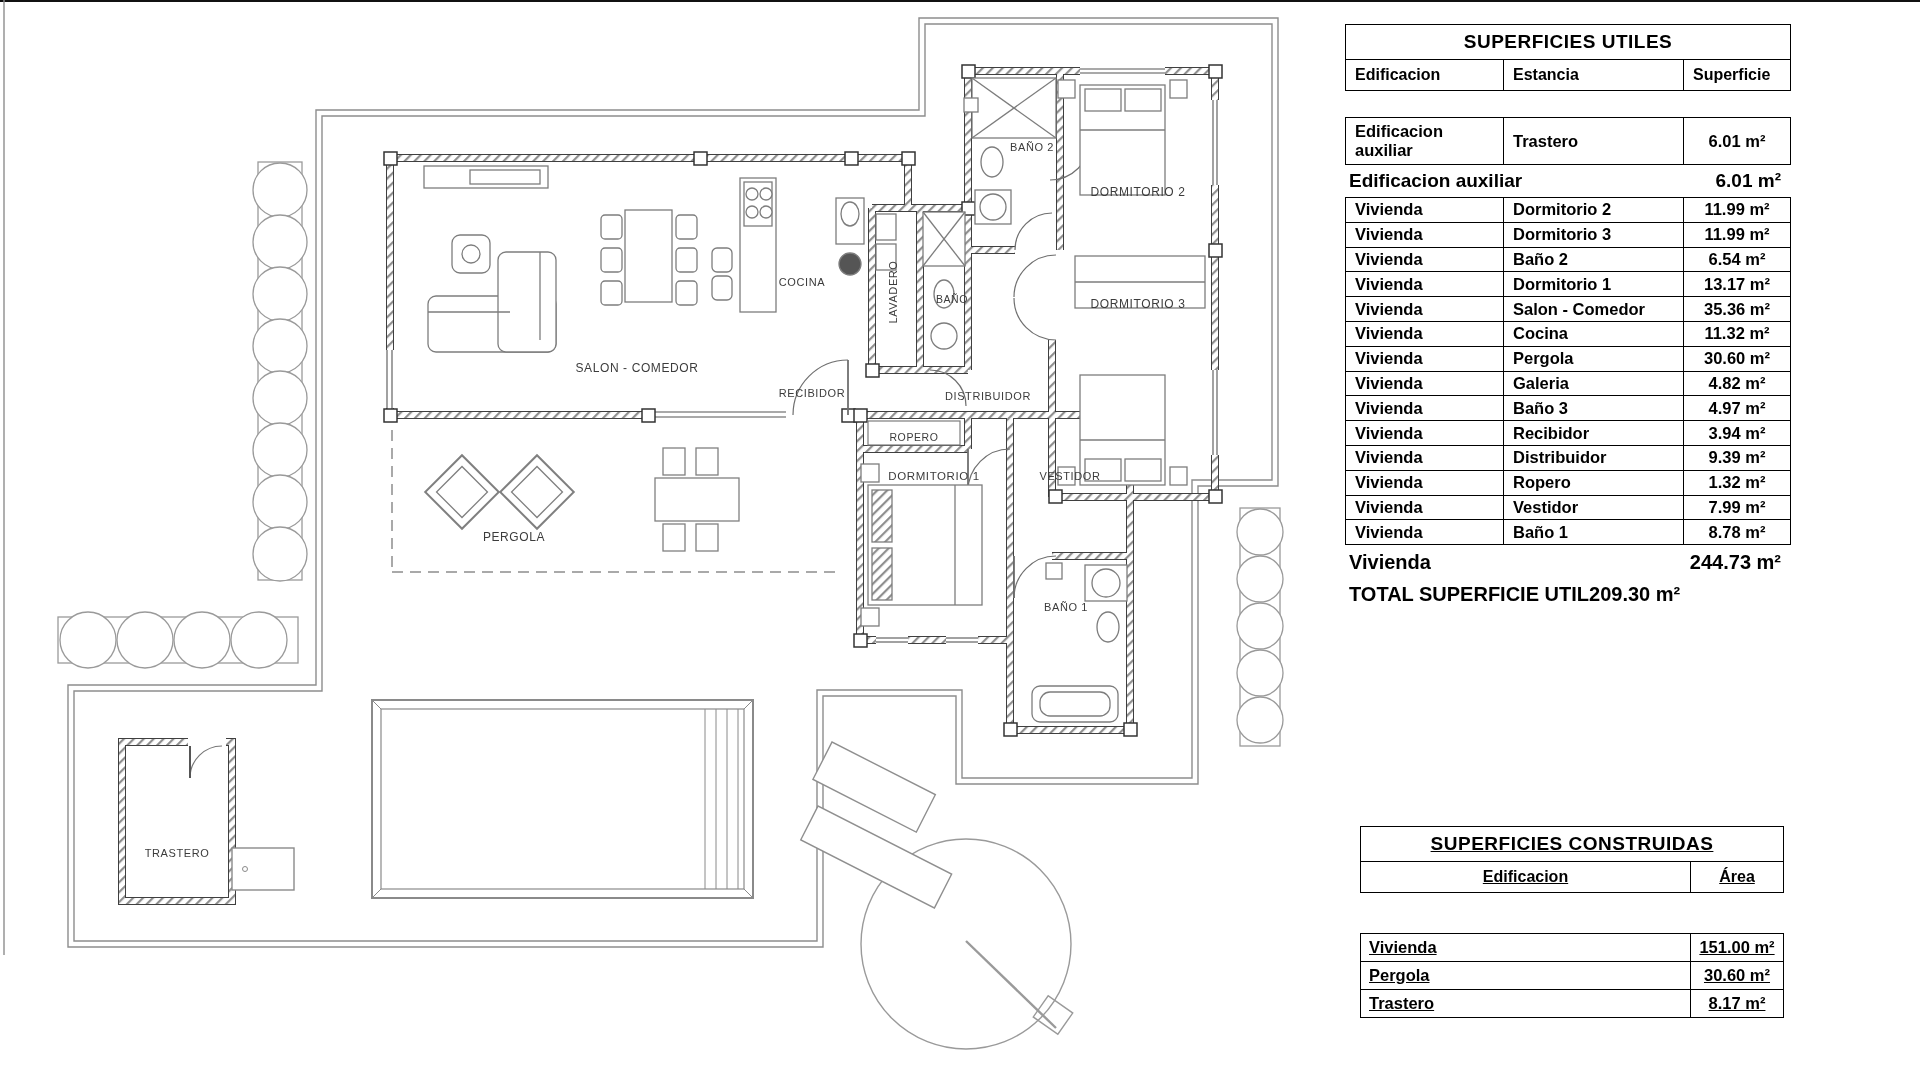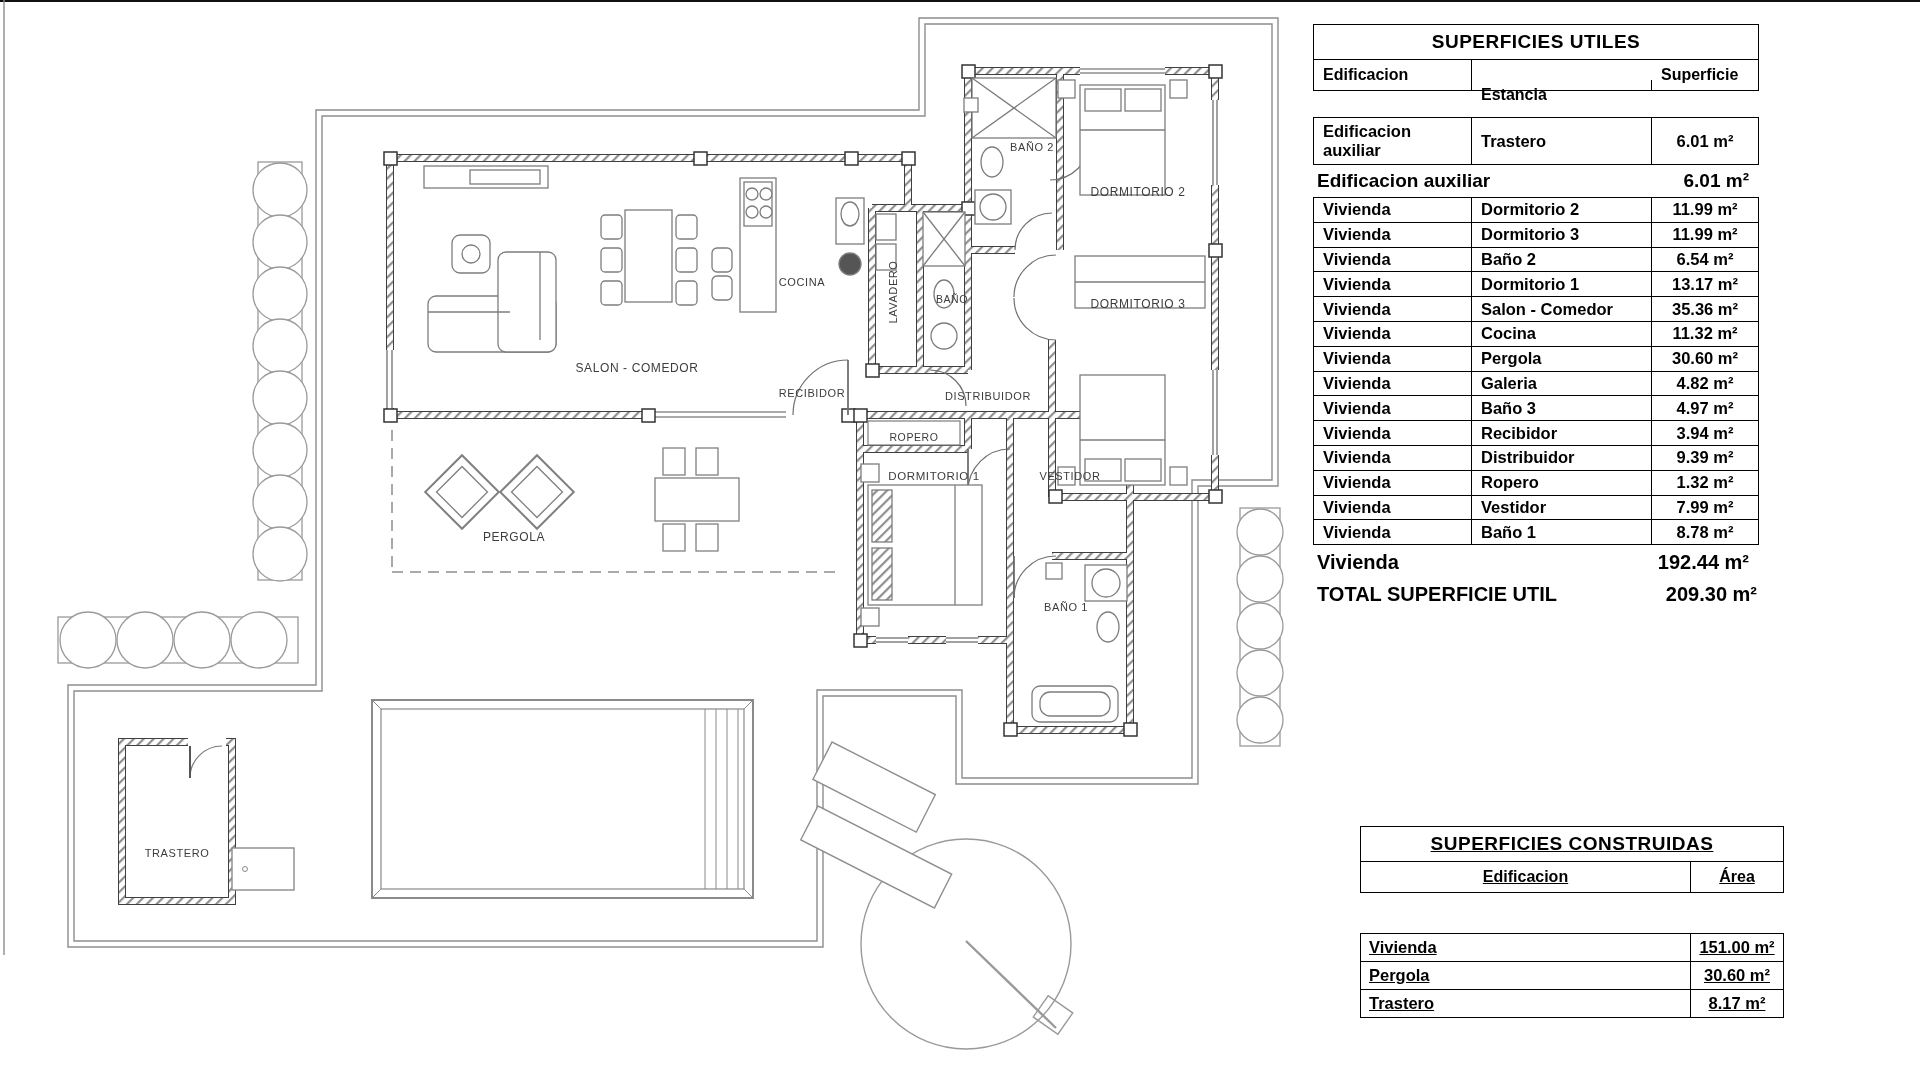--- a/index.html
+++ b/index.html
@@ -4,45 +4,45 @@
 <style>
   html,body{margin:0;padding:0;background:#ffffff;}
   body{width:1920px;height:1080px;overflow:hidden;position:relative;
        font-family:"Liberation Sans",sans-serif;-webkit-font-smoothing:antialiased;}
   .topline{position:absolute;left:0;top:0;width:1920px;height:2px;background:#111;}
   
   #plan{position:absolute;left:0;top:0;}
   .rlabel{fill:#3c3c3c;font-weight:400;letter-spacing:.6px;}
   
   .tbl{position:absolute;color:#000;font-weight:700;}
-  .t1{left:1313px;top:24px;width:446px;}
+  .t1{left:1345px;top:24px;width:446px;}
   .t2{left:1360px;top:826px;width:424px;text-decoration:underline;}
   .t-title{border:1px solid #000;height:34px;line-height:34px;text-align:center;
            font-size:19px;letter-spacing:.5px;}
   .thead{display:flex;border:1px solid #000;border-top:none;height:30px;line-height:30px;font-size:16px;}
   .thead .hc{padding-left:9px;box-sizing:border-box;}
   .t1 .hc1{width:158px;border-right:1px solid #000;}
-  .t1 .hc2{width:180px;border-right:1px solid #000;margin-top:20px;}
+  .t1 .hc2{width:180px;border-right:1px solid #000;}
   .t1 .hc3{flex:1;}
   .t2 .hc1{width:330px;border-right:1px solid #000;text-align:center;padding-left:0;}
   .t2 .hc2{flex:1;text-align:center;padding-left:0;}
   .gap26{height:26px;} .gap40{height:40px;}
   .trow{display:flex;border:1px solid #000;border-top:none;align-items:center;}
   .rows .trow{height:23.8px;font-size:16.5px;}
   .rows .trow:first-child{border-top:1px solid #000;}
   .t1 .cell{box-sizing:border-box;padding-left:9px;align-self:stretch;display:flex;align-items:center;}
   .t1 .cell.c1{width:158px;border-right:1px solid #000;}
   .t1 .cell.c2{width:180px;border-right:1px solid #000;}
   .t1 .cell.c3{flex:1;justify-content:center;padding-left:0;}
   .auxrow{height:46px;font-size:16.5px;border-top:1px solid #000;}
   .auxrow .cell.c1{line-height:19px;}
   .subline{display:flex;justify-content:space-between;align-items:center;height:32px;
            font-size:19px;padding:0 6px 0 4px;}
   .subline .val{padding-right:4px;}
-  .totline{display:flex;justify-content:space-between;align-items:center;height:31px;
+  .totline{display:flex;align-items:center;height:31px;
            font-size:20px;padding:0 2px 0 4px;}
   .t2 .cell{box-sizing:border-box;padding-left:8px;align-self:stretch;display:flex;align-items:center;}
   .t2 .rows .trow{height:27px;font-size:16.5px;}
   .t2 .cell.c1{width:330px;border-right:1px solid #000;}
   .t2 .cell.c2{flex:1;justify-content:center;padding-left:0;text-align:right;}
   .t2 .totline{height:40px;font-size:20px;}
 </style>
 </head>
 <body>
 
@@ -393,21 +393,21 @@
         <div class="cell c3">7.99 m²</div>
       </div>
       <div class="trow">
         <div class="cell c1">Vivienda</div>
         <div class="cell c2">Baño 1</div>
         <div class="cell c3">8.78 m²</div>
       </div>
     </div>
   <div class="subline" style="height:34px;font-size:20px;">
     <span>Vivienda</span>
-    <span class="val">192.44 m²</span>
+    <span class="val">244.73 m²</span>
   </div>
   <div class="totline">
     <span>TOTAL SUPERFICIE UTIL</span>
     <span>209.30 m²</span>
   </div>
 </section>
 
 <section class="tbl t2">
   <div class="t-title">SUPERFICIES CONSTRUIDAS</div>
   <div class="thead">

